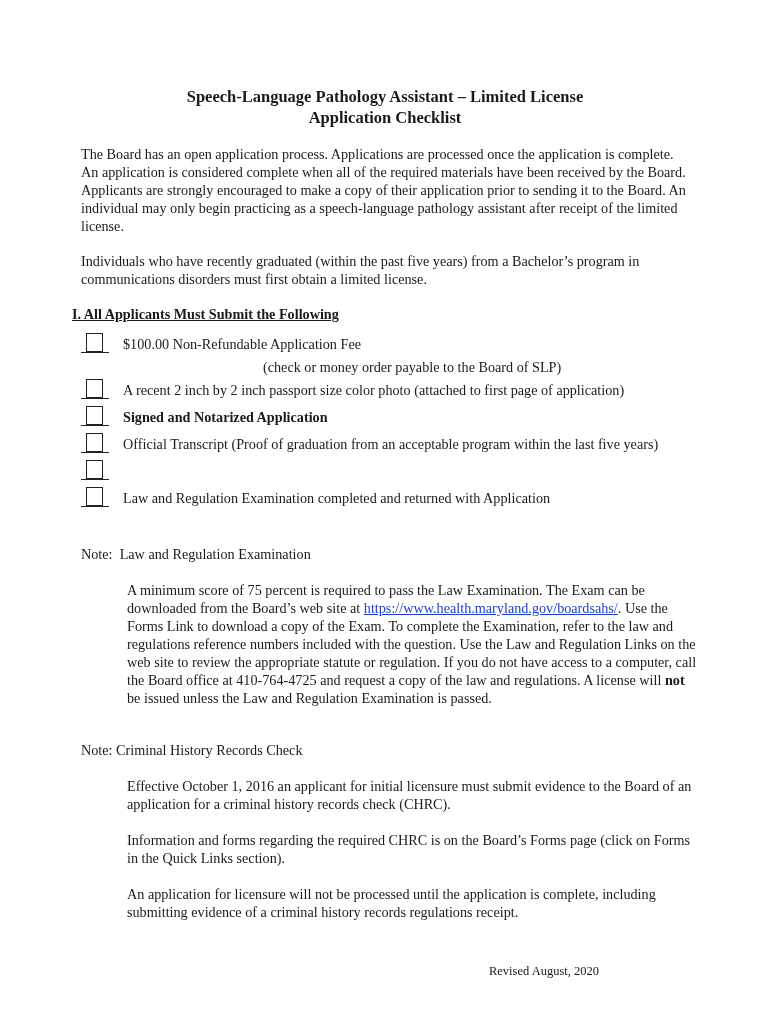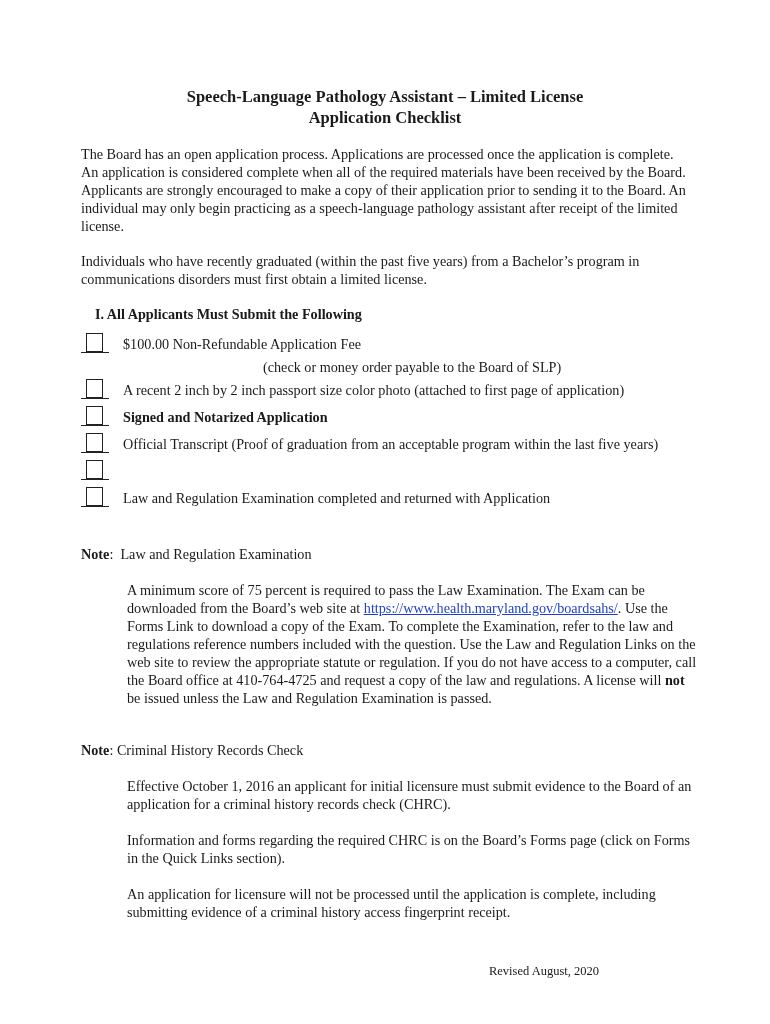--- a/index.html
+++ b/index.html
@@ -36,28 +36,29 @@
       left: 81px;
       width: 610px;
       margin: 0;
     }
     .indent {
       left: 127px;
       width: 570px;
     }
     .heading {
       position: absolute;
-      left: 95px;
+      left: 72px;
       font-weight: bold;
+      text-decoration: underline;
     }
     .note {
       position: absolute;
       left: 81px;
     }
-    .note b { font-weight: bold; }
+    .note b { font-weight: normal; }
     .check-row {
       position: absolute;
       left: 81px;
       height: 20px;
       display: flex;
       align-items: flex-end;
     }
     .checkbox {
       position: relative;
       width: 28px;
@@ -175,17 +176,17 @@
   </p>
 
   <div class="note" style="top:741px;">
     <b>Note</b><span>:</span><span style="white-space:pre;"> Criminal History Records Check</span>
   </div>
 
   <p class="para indent" style="top:777px;">Effective October 1, 2016 an applicant for initial licensure must submit evidence to the Board of an application for a criminal history records check (CHRC).</p>
 
   <p class="para indent" style="top:831px;">Information and forms regarding the required CHRC is on the Board’s Forms page (click on Forms in the Quick Links section).</p>
 
-  <p class="para indent" style="top:885px;">An application for licensure will not be processed until the application is complete, including submitting evidence of a criminal history access fingerprint receipt.</p>
+  <p class="para indent" style="top:885px;">An application for licensure will not be processed until the application is complete, including submitting evidence of a criminal history records regulations receipt.</p>
 
   <div class="revised">Revised August, 2020</div>
 
 </div>
 
 </body></html>

